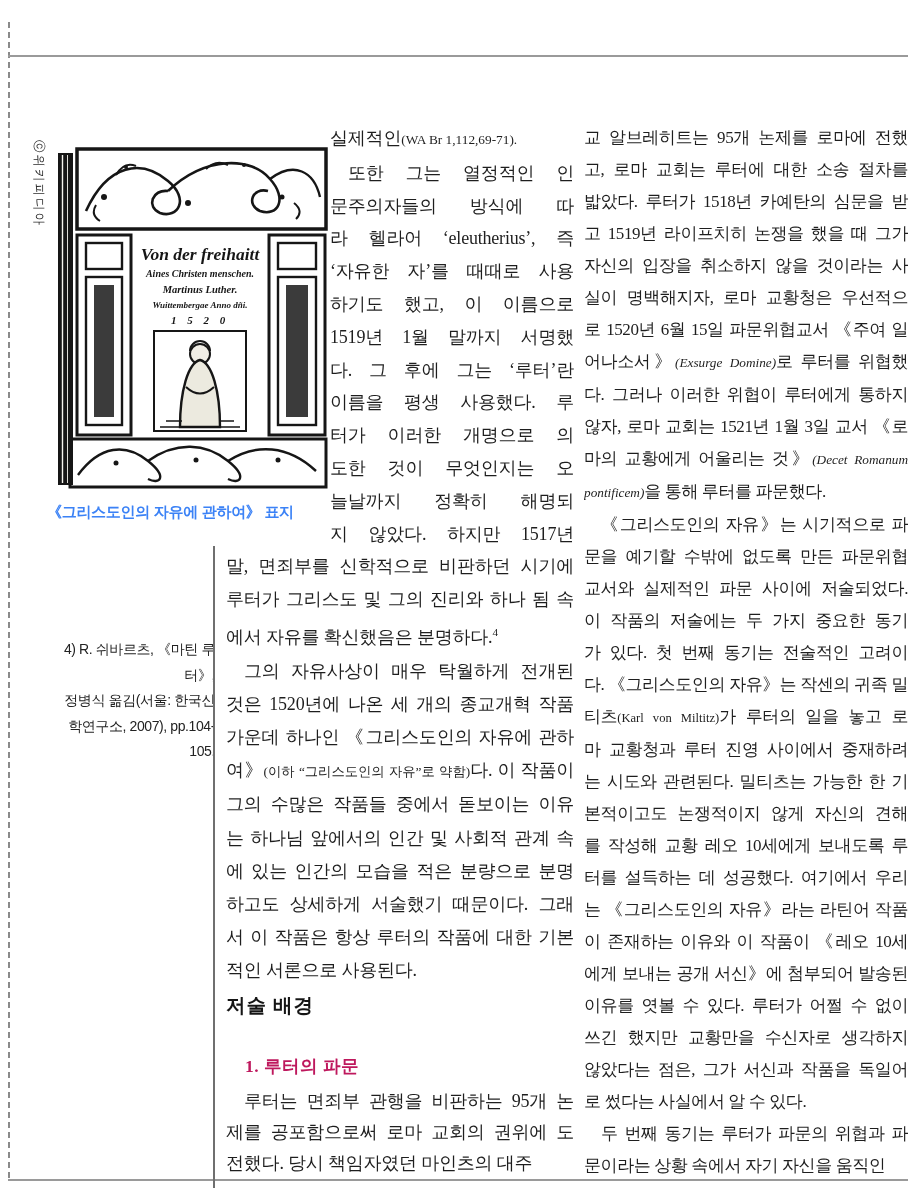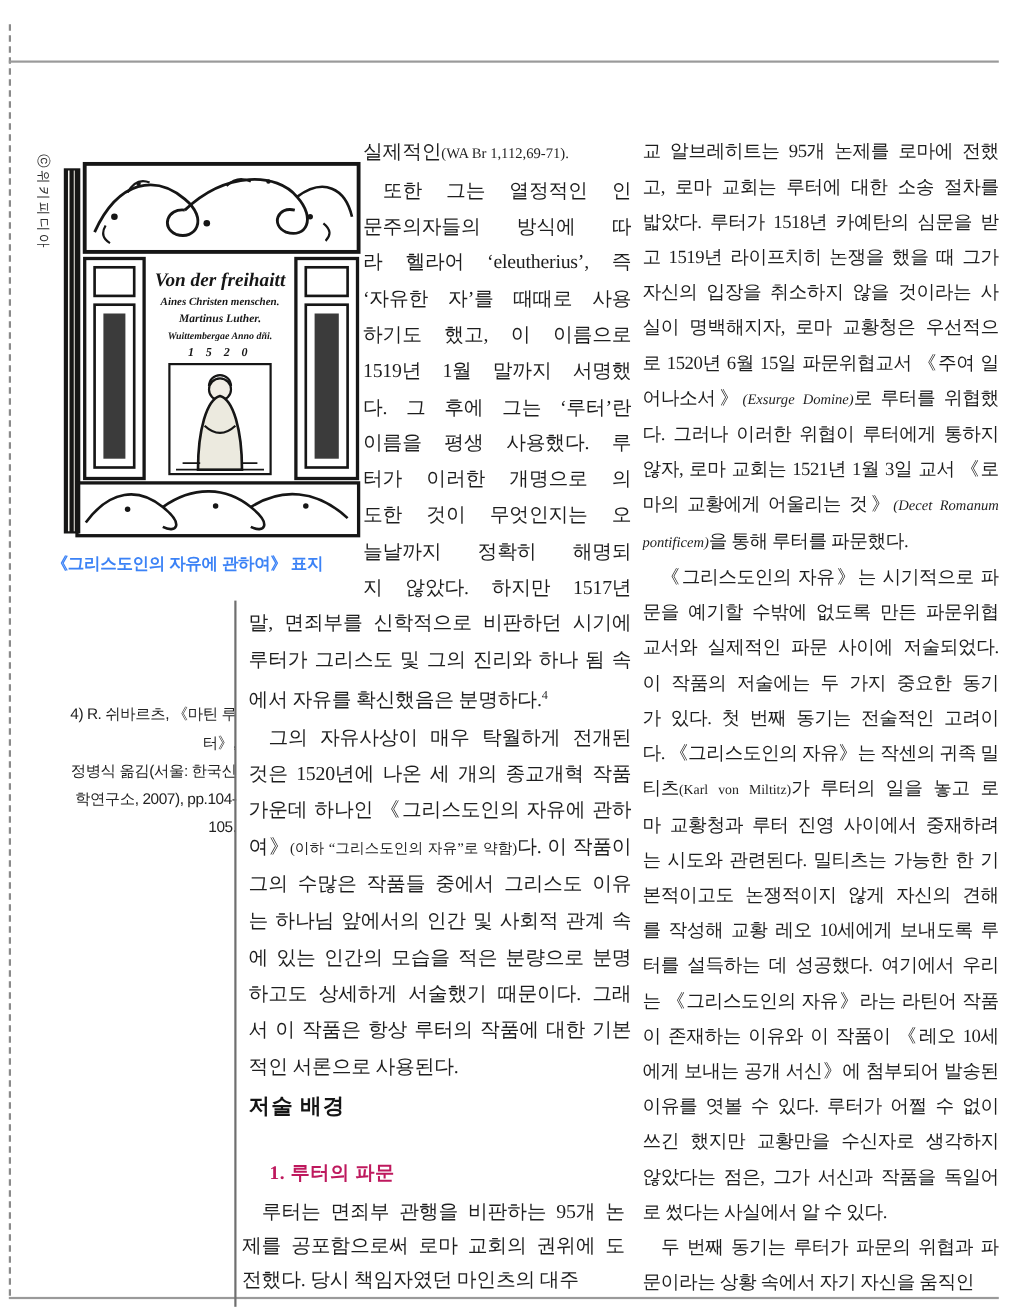--- a/index.html
+++ b/index.html
@@ -30,21 +30,21 @@
   .footnote .tline.ind{padding-left:13px;}
   
   .divider{left:213px;top:546px;width:2px;height:642px;background:#6f6f6f;}
   
   .tcol .tline{text-align:justify;text-align-last:justify;overflow:hidden;white-space:nowrap;}
   .tcol .tline.last{text-align-last:left;}
   .tcol .tline.ind{text-indent:1em;}
   .col{letter-spacing:-0.2px;}
   .col.narrow{left:330px;top:122px;width:244px;font-size:18px;line-height:32.8px;}
   .col.wide{left:226px;top:550px;width:348px;font-size:18px;line-height:33.2px;}
-  .col.wide2{left:220px;top:1086px;width:348px;font-size:18px;line-height:31px;}
+  .col.wide2{left:226px;top:1086px;width:348px;font-size:18px;line-height:31px;}
   .col.right{left:584px;top:122px;width:324px;font-size:17px;line-height:32px;letter-spacing:-0.4px;}
   .s-n{}
   .s-sm{font-size:0.74em;letter-spacing:0;}
   .s-smi{font-size:0.78em;font-style:italic;letter-spacing:0;}
   .s-sup{font-size:0.62em;vertical-align:super;}
   h2.sec{left:226px;top:992px;margin:0;font-size:19.5px;font-weight:bold;letter-spacing:1px;color:#151515;}
   h3.sub{left:245px;top:1054px;margin:0;font-size:17.5px;font-weight:bold;letter-spacing:0.5px;color:#be185d;}
   .wc-blackletter{font-family:"Liberation Serif","DejaVu Serif",serif;font-weight:bold;font-style:italic;fill:#161616;}
 </style>
 </head>
@@ -143,21 +143,21 @@
       <div class="tline"><span class="s-n">지 않았다. 하지만 1517년</span></div>
     </div>
   <div class="abs col wide tcol">
       <div class="tline"><span class="s-n">말, 면죄부를 신학적으로 비판하던 시기에</span></div>
       <div class="tline"><span class="s-n">루터가 그리스도 및 그의 진리와 하나 됨 속</span></div>
       <div class="tline last"><span class="s-n">에서 자유를 확신했음은 분명하다.</span><span class="s-sup">4</span></div>
       <div class="tline ind"><span class="s-n">그의 자유사상이 매우 탁월하게 전개된</span></div>
       <div class="tline"><span class="s-n">것은 1520년에 나온 세 개의 종교개혁 작품</span></div>
       <div class="tline"><span class="s-n">가운데 하나인 《그리스도인의 자유에 관하</span></div>
       <div class="tline"><span class="s-n">여》</span><span class="s-sm">(이하 “그리스도인의 자유”로 약함)</span><span class="s-n">다. 이 작품이</span></div>
-      <div class="tline"><span class="s-n">그의 수많은 작품들 중에서 그리스도 이유</span></div>
+      <div class="tline"><span class="s-n">그의 수많은 작품들 중에서 돋보이는 이유</span></div>
       <div class="tline"><span class="s-n">는 하나님 앞에서의 인간 및 사회적 관계 속</span></div>
       <div class="tline"><span class="s-n">에 있는 인간의 모습을 적은 분량으로 분명</span></div>
       <div class="tline"><span class="s-n">하고도 상세하게 서술했기 때문이다. 그래</span></div>
       <div class="tline"><span class="s-n">서 이 작품은 항상 루터의 작품에 대한 기본</span></div>
       <div class="tline last"><span class="s-n">적인 서론으로 사용된다.</span></div>
     </div>
 
   <h2 class="abs sec">저술 배경</h2>
   <h3 class="abs sub">1. 루터의 파문</h3>
 

